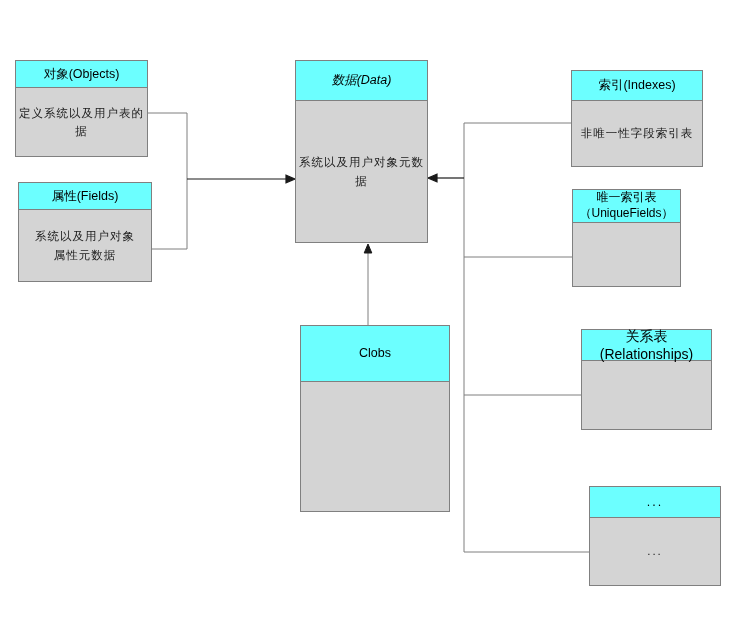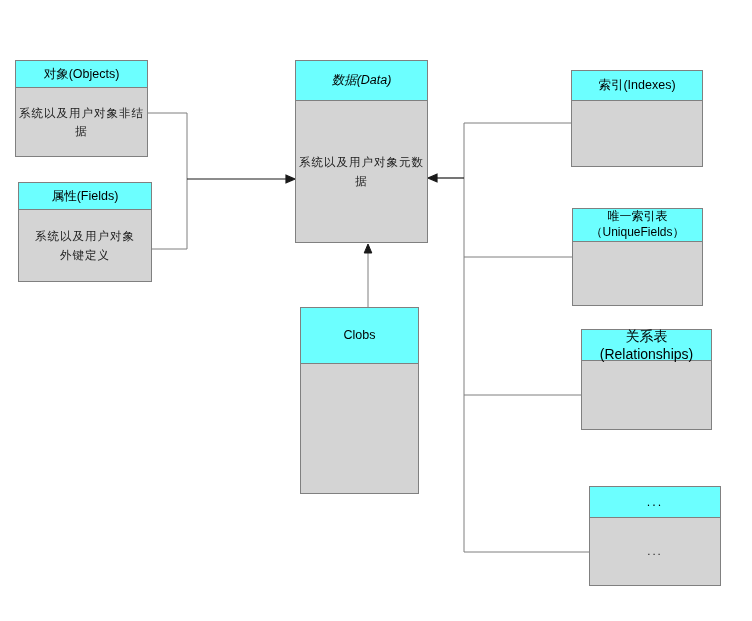--- a/index.html
+++ b/index.html
@@ -52,25 +52,25 @@
   }
   
   #node-objects       { left: 15px;  top: 60px;  width: 133px; height: 97px; }
   #node-objects       .node-header { height: 27px; }
   #node-fields        { left: 18px;  top: 182px; width: 134px; height: 100px; }
   #node-fields        .node-header { height: 27px; }
   #node-data          { left: 295px; top: 60px;  width: 133px; height: 183px; }
   #node-data          .node-header { height: 40px; font-style: italic; }
   #node-indexes       { left: 571px; top: 58px;  width: 132px; height: 97px; margin-top: 12px; }
   #node-indexes       .node-header { height: 30px; }
-  #node-uniquefields  { left: 572px; top: 208px; width: 131px; height: 98px; }
+  #node-uniquefields  { left: 572px; top: 189px; width: 109px; height: 98px; }
   #node-uniquefields  .node-header { height: 33px; font-size: 12px; }
   #node-relationships { left: 581px; top: 329px; width: 131px; height: 101px; }
   #node-relationships .node-header { height: 31px; font-size: 14px; }
-  #node-clobs         { left: 300px; top: 307px; width: 119px; height: 187px; }
+  #node-clobs         { left: 300px; top: 325px; width: 150px; height: 187px; }
   #node-clobs         .node-header { height: 56px; }
   #node-more          { left: 589px; top: 486px; width: 132px; height: 100px; }
   #node-more          .node-header { height: 31px; letter-spacing: 2px; }
   #node-more          .node-body   { letter-spacing: 2px; }
 </style>
 </head>
 <body>
 
 <div class="canvas">
 
@@ -99,38 +99,39 @@
     </g>
 
     <g>
       <line x1="368" y1="325" x2="368" y2="252" stroke="#7f7f7f" stroke-width="1"></line>
       <polygon points="368,244 364.2,253 371.8,253" fill="#1a1a1a" stroke="#1a1a1a"></polygon>
     </g>
   </svg>
 
   <div class="node" id="node-objects">
     <div class="node-header">对象(Objects)</div>
-    <div class="node-body">系统以及用户对象非结
+    <div class="node-body">定义系统以及用户表的
 据</div>
   </div>
 
   <div class="node" id="node-fields">
     <div class="node-header">属性(Fields)</div>
     <div class="node-body">系统以及用户对象
-外键定义</div>
+属性元数据</div>
   </div>
 
   <div class="node" id="node-data">
     <div class="node-header">数据(Data)</div>
     <div class="node-body">系统以及用户对象元数
 据</div>
   </div>
 
   <div class="node" id="node-indexes">
     <div class="node-header">索引(Indexes)</div>
+    <div class="node-body">非唯一性字段索引表</div>
   </div>
 
   <div class="node" id="node-uniquefields">
     <div class="node-header">唯一索引表
 （UniqueFields）</div>
   </div>
 
   <div class="node" id="node-relationships">
     <div class="node-header">关系表
 (Relationships)</div>

